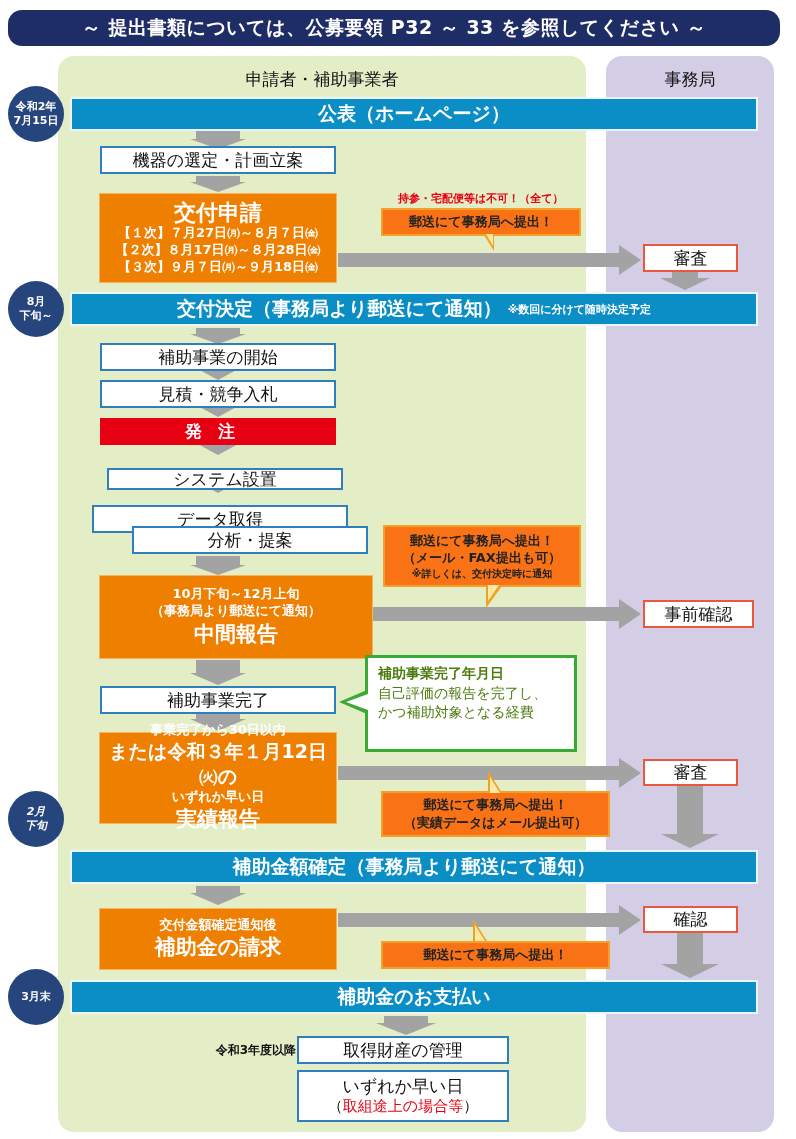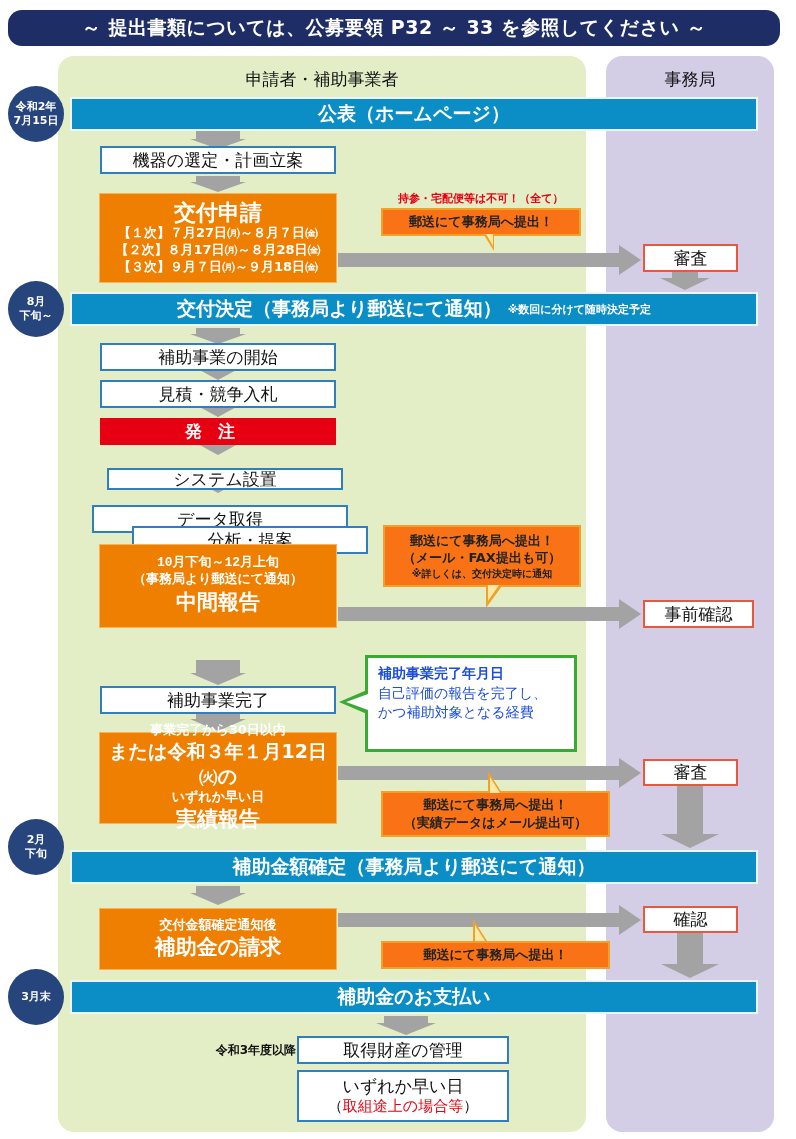--- a/index.html
+++ b/index.html
@@ -25,21 +25,21 @@
     font-size: 17px; color: #111; }
   .box-orange { background: #ef7f00; color: #fff; font-weight: bold; display: flex; flex-direction: column; align-items: center; justify-content: center; text-align: center; border: 1px solid #f7b35a; }
   .box-red { background: #e60012; color: #fff; font-weight: bold; font-size: 17px; display: flex; align-items: center; justify-content: center; letter-spacing: 16px; }
   .box-sec { background: #fff; border: 2px solid #e9573f; display: flex; align-items: center; justify-content: center; font-size: 17px; color: #111; }
 
   .hbar { background: #a3a3a3; height: 14px; }
   .hhead { width: 0; height: 0; border-top: 15px solid transparent; border-bottom: 15px solid transparent; border-left: 22px solid #a3a3a3; }
 
   .callout { background: #f97316; border: 2px solid #f0a12a; font-size: 13px; font-weight: bold; color: #222; text-align: center; display: flex; flex-direction: column; align-items: center; justify-content: center; line-height: 1.35; }
 
-  .green-callout { background: #fff; border: 3px solid #3aaa35; font-size: 14px; color: #1d4ed8; padding: 6px 10px; line-height: 1.4; }
+  .green-callout { background: #fff; border: 3px solid #3aaa35; font-size: 14px; color: #4d7c0f; padding: 6px 10px; line-height: 1.4; }
   .green-callout .gtitle { font-weight: bold; font-size: 14px; }
 </style>
 </head>
 <body>
 
 <div class="abs banner">～ 提出書類については、公募要領 P32 ～ 33 を参照してください ～</div>
 
 <div class="abs lane-app"></div>
 <div class="abs lane-sec"></div>
 <div class="abs lane-title" style="left:58px;top:68px;width:528px;">申請者・補助事業者</div>
@@ -60,21 +60,21 @@
   </div>
 
 <div class="abs date-circle" style="top:86px;">
   <span>令和2年</span>
   <span>7月15日</span>
 </div>
 <div class="abs date-circle" style="top:281px;">
   <span>8月</span>
   <span>下旬～</span>
 </div>
-<div class="abs date-circle" style="top:819px;">
+<div class="abs date-circle" style="top:791px;font-style:italic;">
   <span>2月</span>
   <span>下旬</span>
 </div>
 <div class="abs date-circle" style="top:969px;">
   <span>3月末</span>
 </div>
 
 <div class="abs" style="left:196px;top:131px;width:44px;height:8px;background:#a3a3a3;"></div>
 <div class="abs" style="left:190px;top:139px;border-left:28px solid transparent;border-right:28px solid transparent;border-top:10px solid #a3a3a3;"></div>
 
@@ -149,21 +149,21 @@
 <div class="abs box" style="left:100px;top:468px;width:236px;height:22px;margin-left:7px;">
     <span>システム設置</span>
   </div>
 <div class="abs box" style="left:92px;top:493px;width:256px;height:28px;margin-top:12px;">
     <span>データ取得</span>
   </div>
 <div class="abs box" style="left:100px;top:526px;width:236px;height:28px;margin-left:32px;">
     <span>分析・提案</span>
   </div>
 
-<div class="abs box-orange" style="left:99px;top:544px;width:238px;height:84px;font-family:Liberation Mono, monospace;">
+<div class="abs box-orange" style="left:99px;top:575px;width:274px;height:84px;">
   <span style="font-size:13px;line-height:1.35;">10月下旬～12月上旬</span>
   <span style="font-size:13px;line-height:1.35;">（事務局より郵送にて通知）</span>
   <span style="font-size:21px;line-height:1.4;">中間報告</span>
 </div>
 
 <div class="abs box" style="left:100px;top:686px;width:236px;height:28px;text-align:center;">
     <span>補助事業完了</span>
   </div>
 
 <div class="abs box-orange" style="left:99px;top:732px;width:238px;height:92px;">

